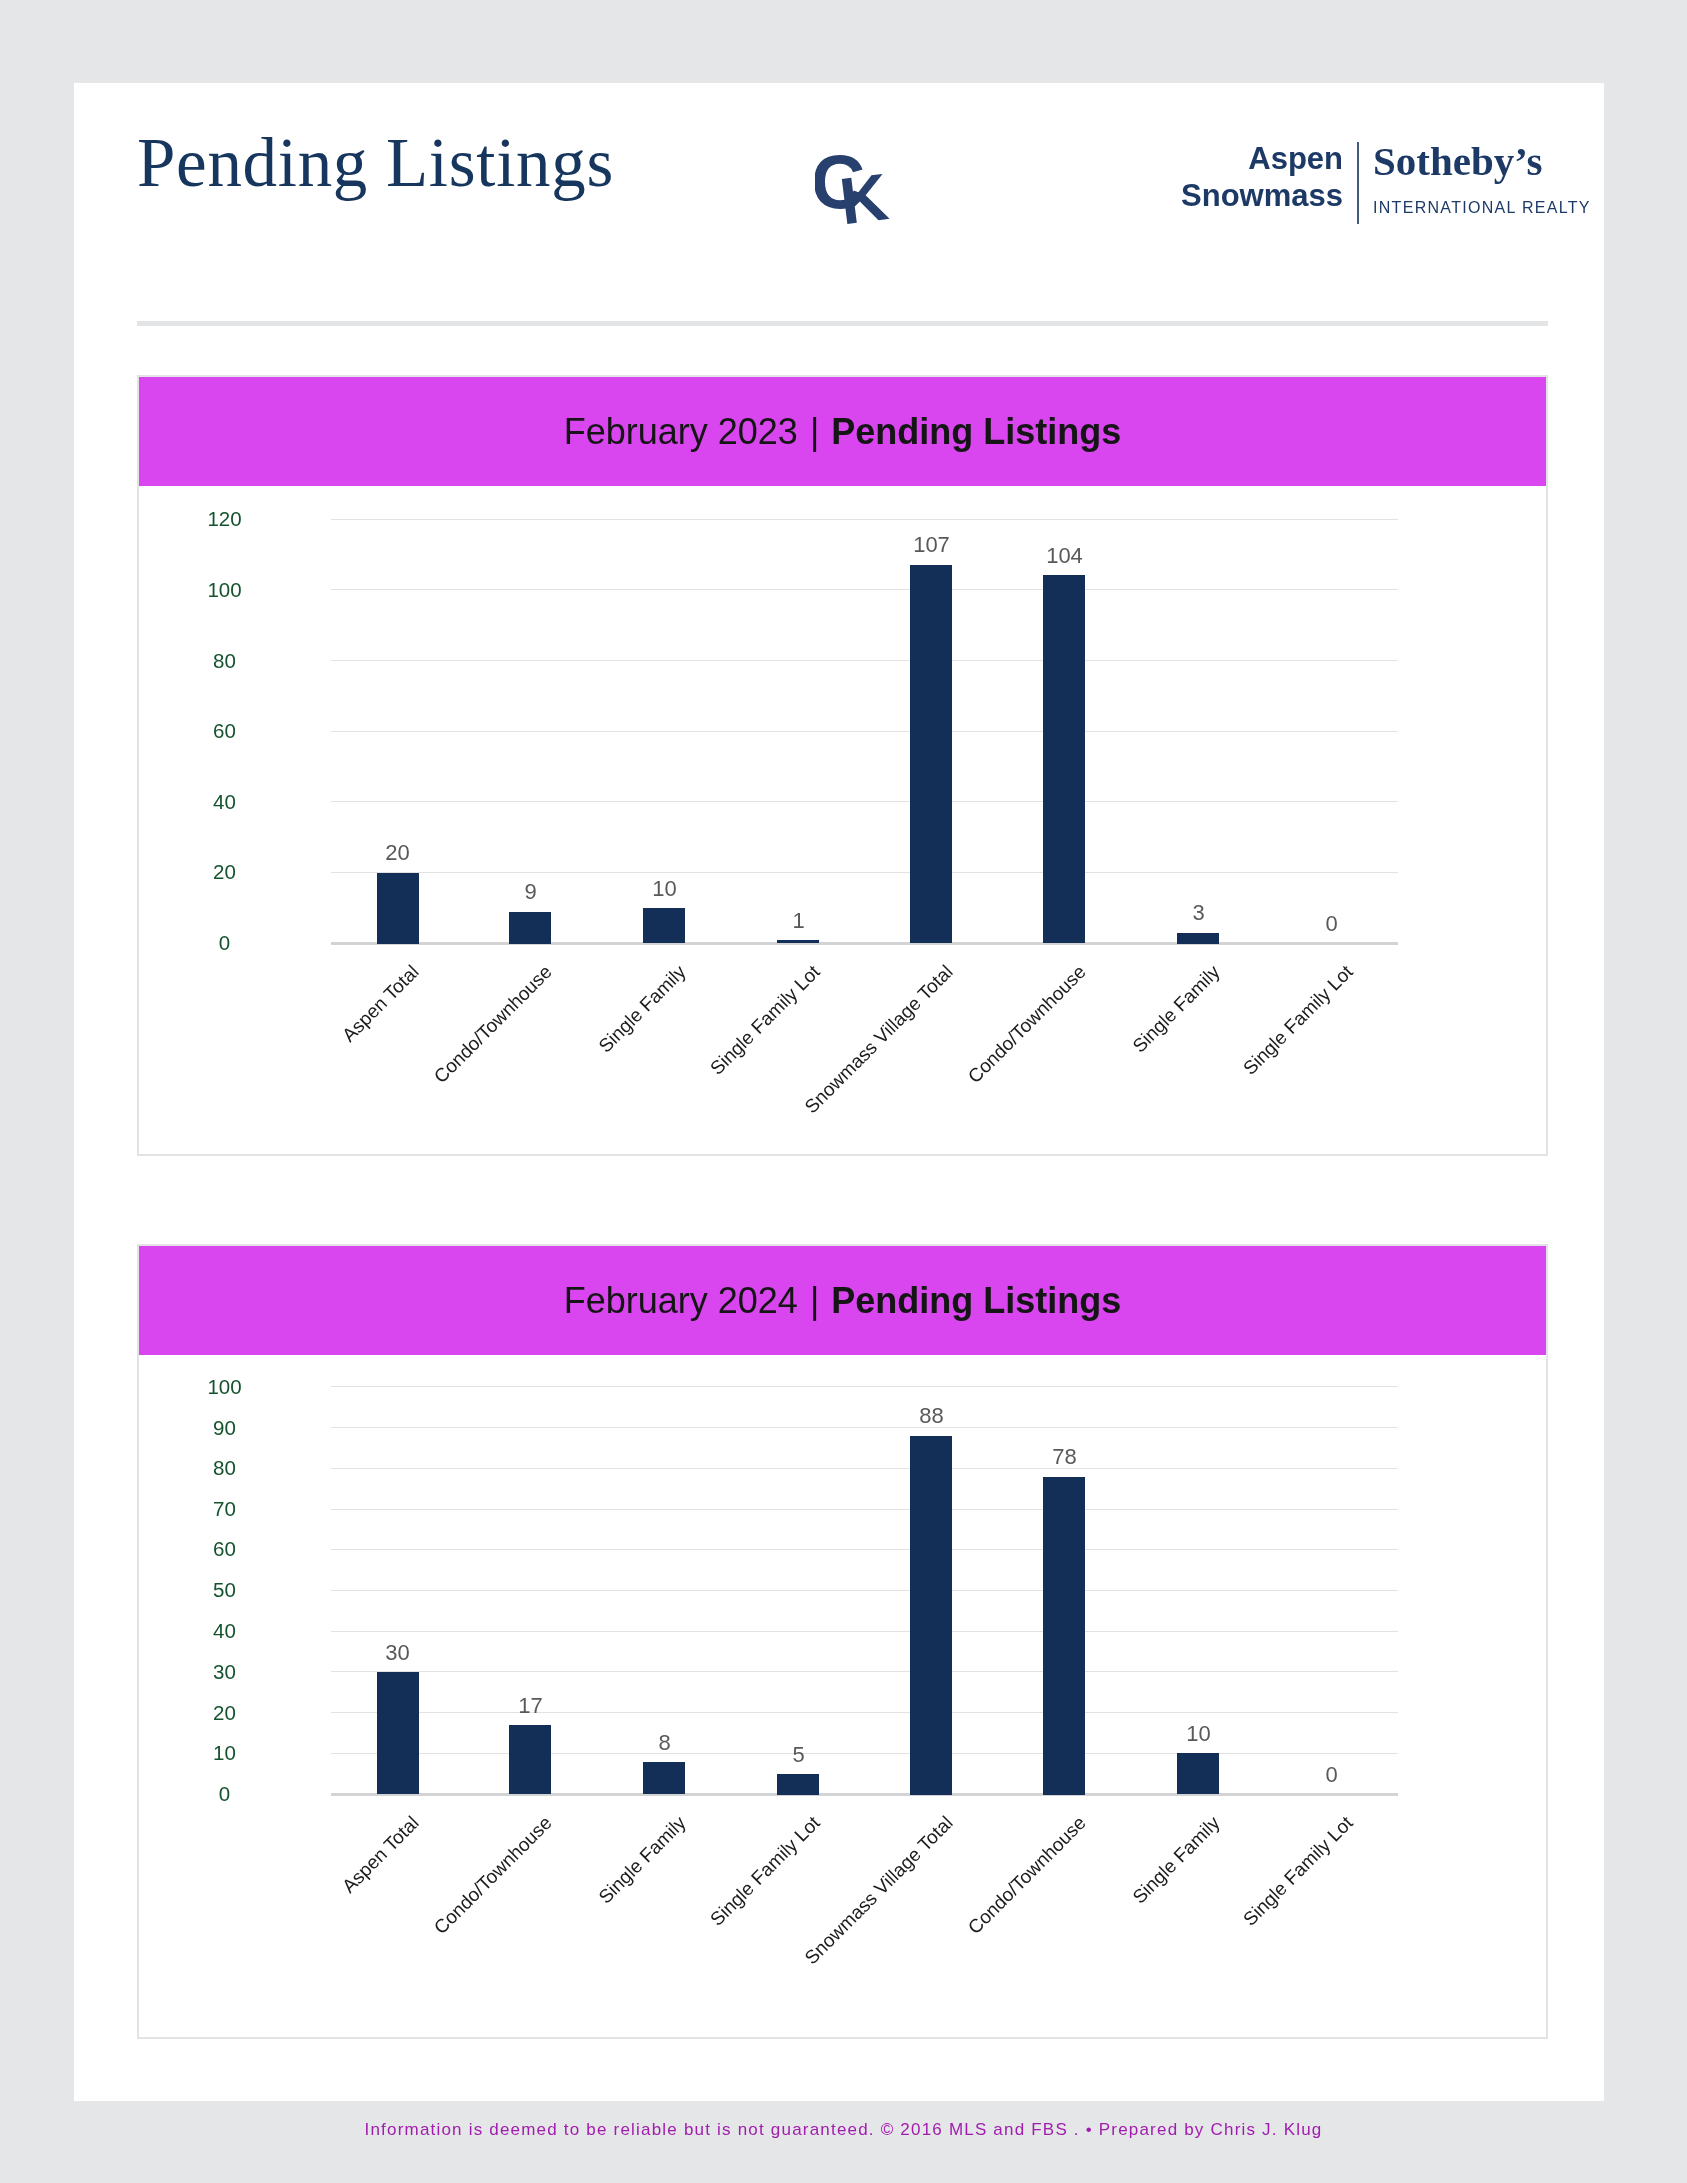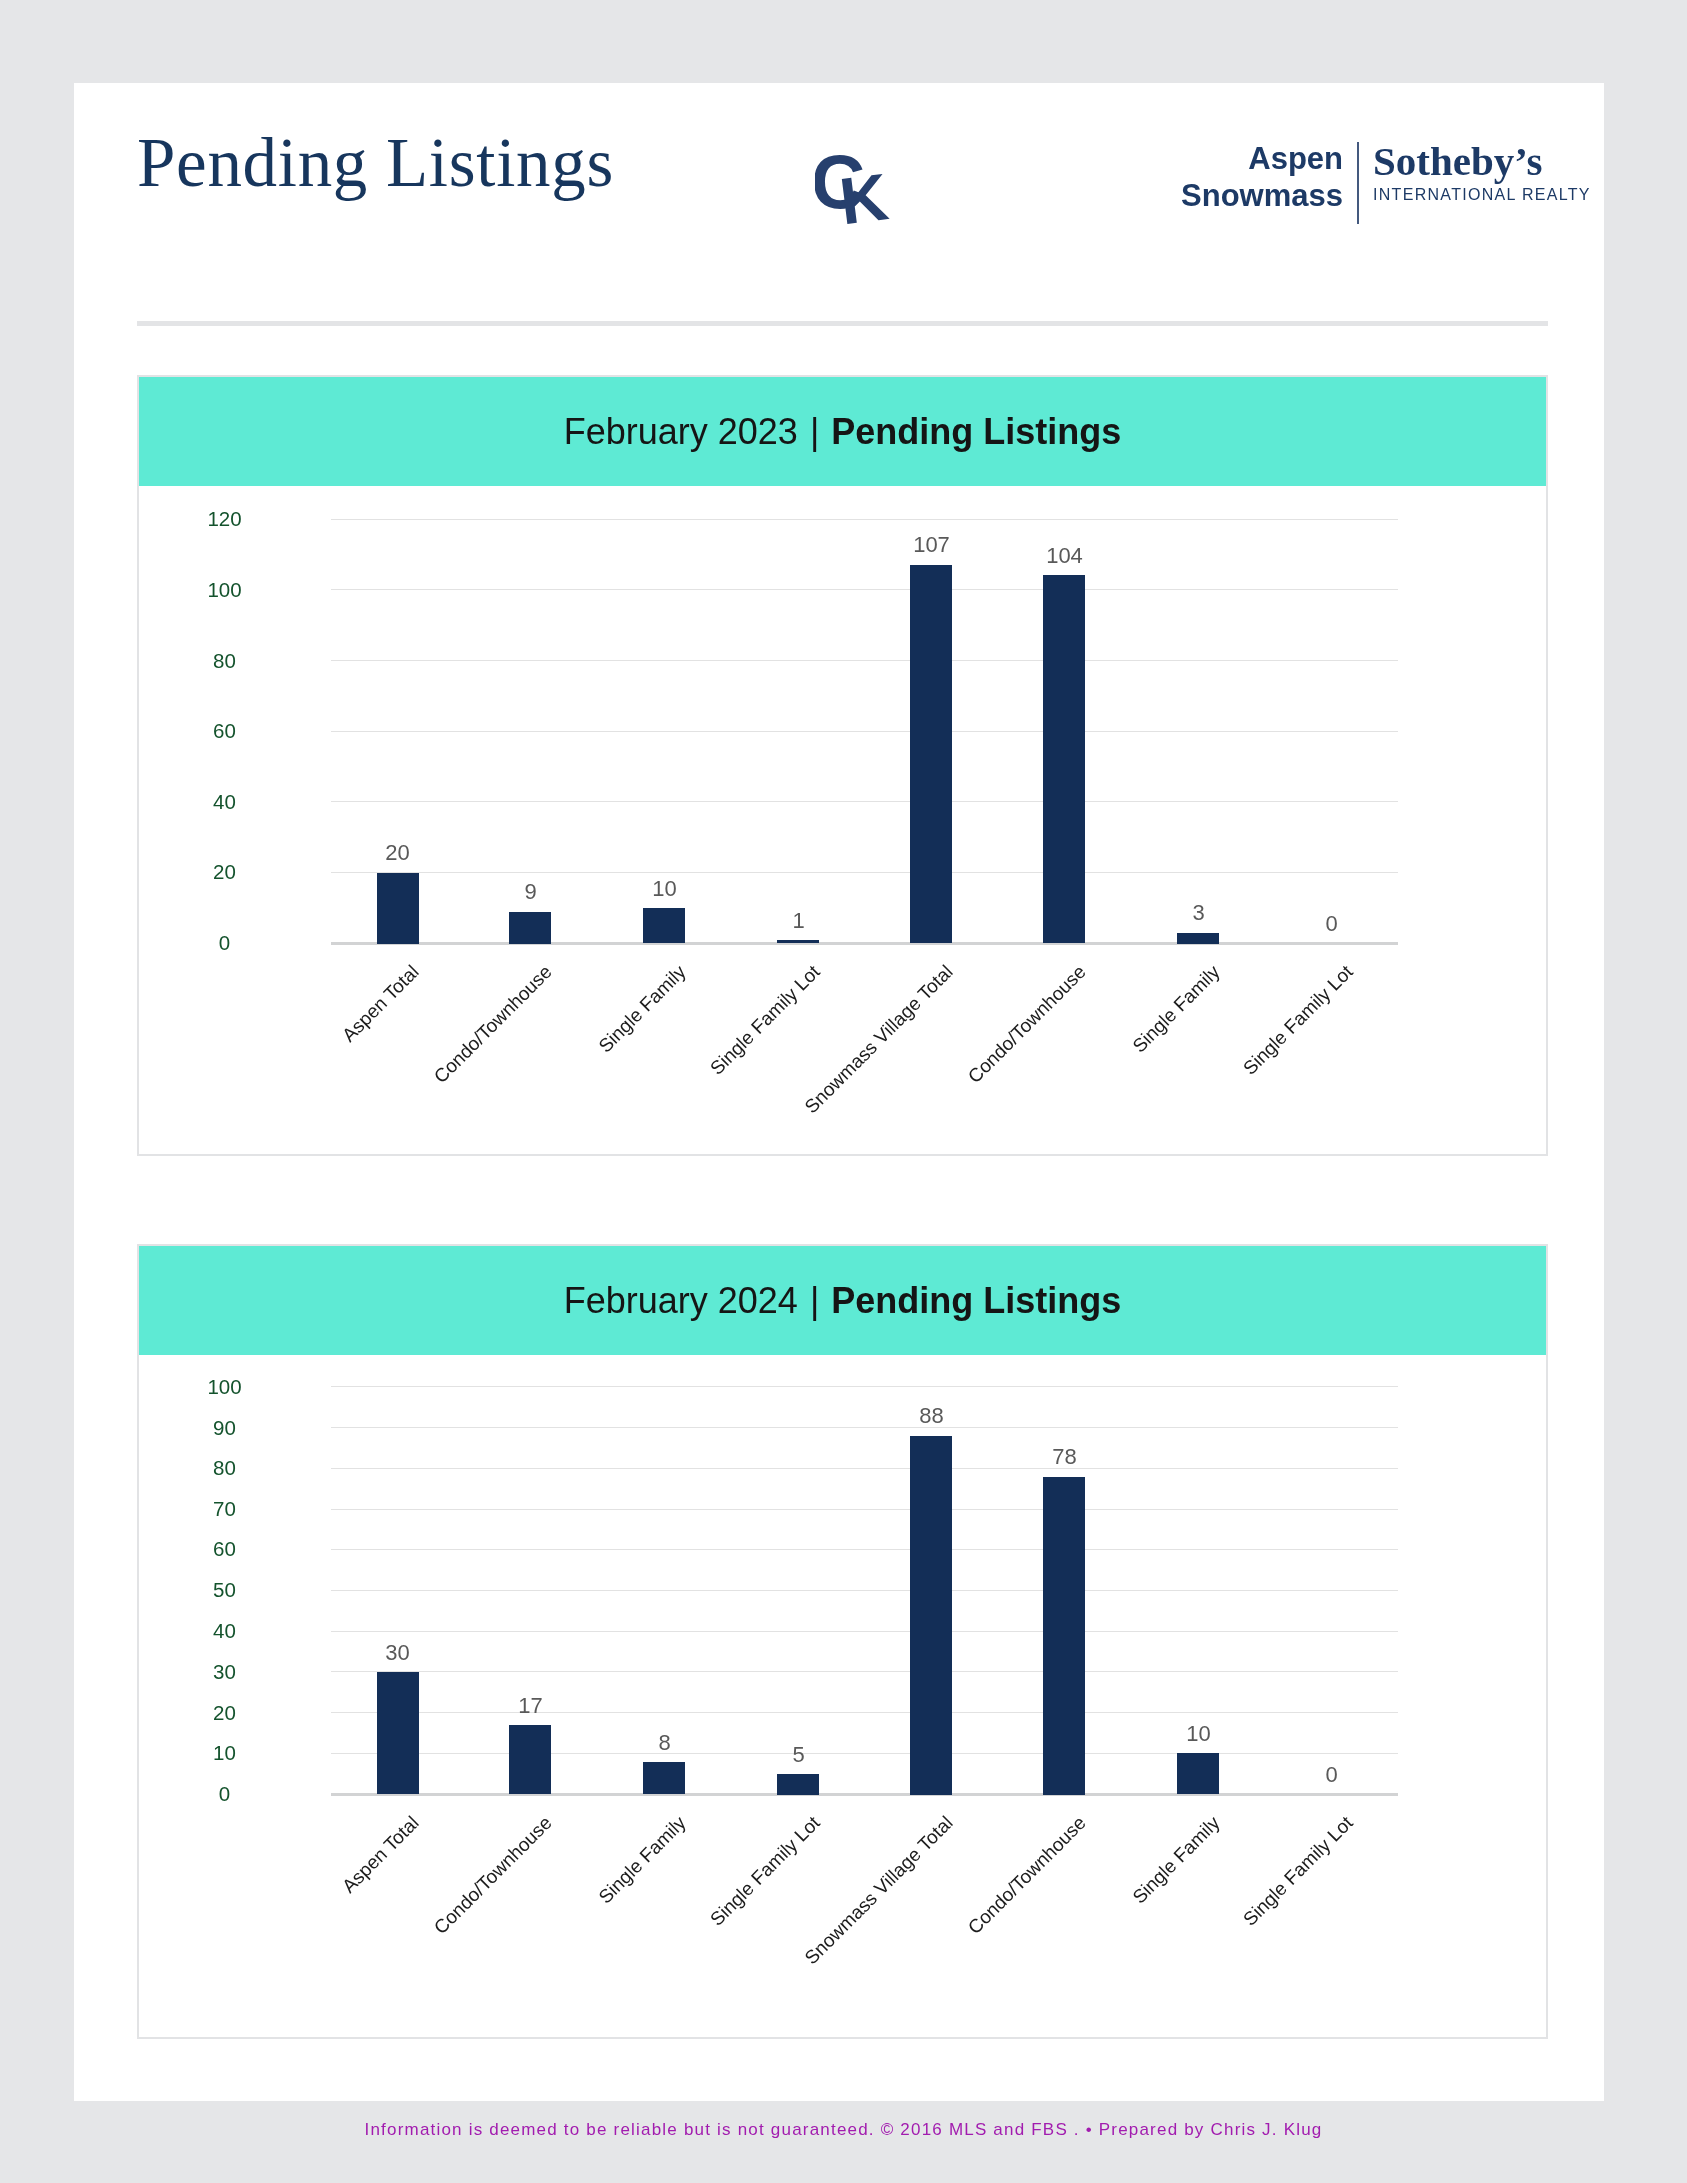--- a/index.html
+++ b/index.html
@@ -35,30 +35,30 @@
   .ck-logo{position:absolute;left:741px;top:58px;width:370px;height:86px;}
   .ck-mark{position:absolute;left:0;top:2.6px;}
   .ck-text{position:absolute;left:93px;top:5.3px;color:#27406e;}
   .ck-line1{font-size:37px;font-weight:700;letter-spacing:1.3px;line-height:38px;white-space:nowrap;}
   .ck-line2{font-size:20px;font-weight:600;letter-spacing:10px;line-height:22.5px;margin-top:5.3px;white-space:nowrap;}
   .as-logo{position:absolute;left:1098px;top:56px;width:437px;height:93px;color:#1d3a66;}
   .as-names{position:absolute;right:266px;top:1.3px;text-align:right;font-size:31px;line-height:37px;font-weight:700;}
   .as-divider{position:absolute;right:250px;top:2.6px;width:2px;height:82px;background:#44597e;}
   .sir-block{position:absolute;right:0px;top:0px;width:236px;text-align:left;}
   .sir-name{font-family:"Liberation Serif", serif;font-size:41px;line-height:44px;font-weight:700;white-space:nowrap;}
-  .sir-sub{font-size:16px;letter-spacing:1.3px;line-height:18.5px;margin-top:3px;white-space:nowrap;}
+  .sir-sub{font-size:16px;letter-spacing:1.3px;line-height:18.5px;margin-top:16px;white-space:nowrap;}
   
   .chart-box{
     position:absolute;left:63px;width:1411px;background:#ffffff;
     border:2px solid #e2e3e5;box-sizing:border-box;
   }
   .chart-box.c1{top:292px;height:781px;}
   .chart-box.c2{top:1161px;height:795px;}
   .chart-band{
-    position:absolute;left:0;top:0;width:100%;height:109px;background:#5eead4;
+    position:absolute;left:0;top:0;width:100%;height:109px;background:#d946ef;
     display:flex;align-items:center;justify-content:center;
     font-size:36px;color:#151515;white-space:nowrap;
   }
   .chart-band .t-sep{font-weight:300;padding:0 12px;}
   .chart-band .t-bold{font-weight:700;}
   .plot{position:absolute;left:0;top:0;width:100%;height:100%;}
   .gridline{position:absolute;background:#e2e2e2;}
   .gridline.axis0{background:#d2d3d4;}
   .ytick{position:absolute;text-align:center;font-size:20.5px;line-height:26.5px;color:#14532d;}
   .bar{position:absolute;background:#132e57;}

